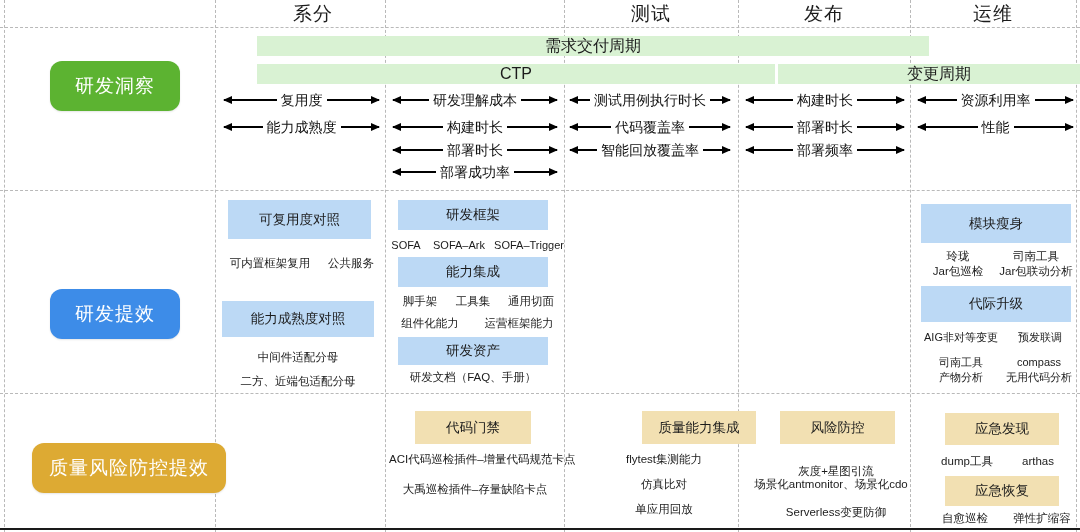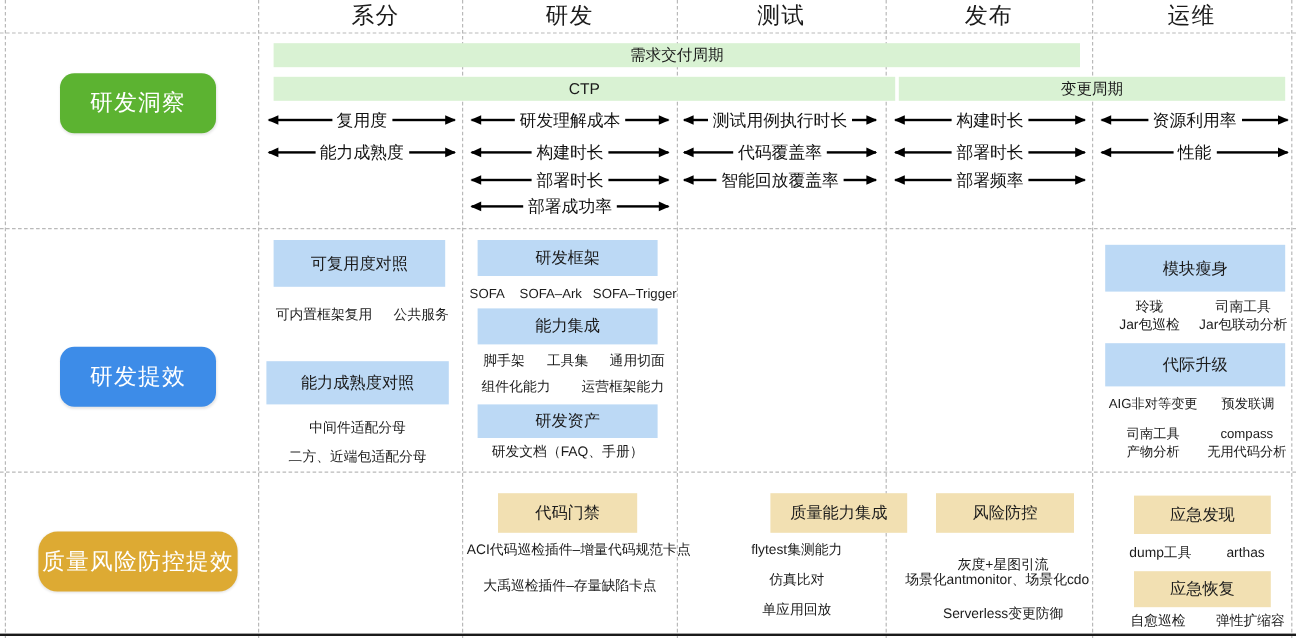--- a/index.html
+++ b/index.html
@@ -34,22 +34,23 @@
     display:flex;align-items:center;justify-content:center;
     border-radius:12px;
     color:#fff;font-size:19px;letter-spacing:1px;
     box-shadow:0 1px 2px rgba(0,0,0,.10);
   }
 
   
   .cyclebar{
     position:absolute;height:20px;line-height:20px;
     background:#d9f2d3;
-    text-align:center;font-size:13px;color:#1b1b1b;
+    text-align:center;font-size:16px;color:#1b1b1b;
     white-space:nowrap;
+    margin-left:29px;
   }
 
   
   .arrow{
     position:absolute;height:18px;
     display:flex;align-items:center;
   }
   .arrow .bar{
     position:relative;flex:1 1 auto;height:2px;background:#000;
   }
@@ -95,32 +96,31 @@
   <div class="vline" style="left:910px;height:532px;"></div>
   <div class="vline" style="left:4px;height:532px;"></div>
   <div class="vline" style="left:1076px;height:532px;"></div>
 
   <div class="hline" style="top:27px;"></div>
   <div class="hline" style="top:190px;"></div>
   <div class="hline" style="top:393px;"></div>
   <div class="hline solid-bottom" style="top:528px;"></div>
 
   <div class="colhead" style="left:228px;width:170px;">系分</div>
-  <div class="colhead" style="left:385px;width:179px;">研发</div>
   <div class="colhead" style="left:564px;width:174px;">测试</div>
   <div class="colhead" style="left:738px;width:172px;">发布</div>
   <div class="colhead" style="left:910px;width:166px;">运维</div>
 
   <div class="pill" style="left:50px;top:61px;width:130px;height:50px;background:#5cb331;">
     <span>研发洞察</span>
   </div>
   <div class="pill" style="left:50px;top:289px;width:130px;height:50px;background:#3d8ce8;">
     <span>研发提效</span>
   </div>
-  <div class="pill" style="left:32px;top:443px;width:166px;height:50px;background:#ddaa33;border-radius:16px;">
+  <div class="pill" style="left:32px;top:443px;width:194px;height:50px;background:#ddaa33;">
     <span>质量风险防控提效</span>
   </div>
 
   <div class="cyclebar" style="left:228px;top:36px;width:672px;">
     <span>需求交付周期</span>
   </div>
   <div class="cyclebar" style="left:228px;top:64px;width:518px;">
     <span>CTP</span>
   </div>
   <div class="cyclebar" style="left:749px;top:64px;width:322px;">

